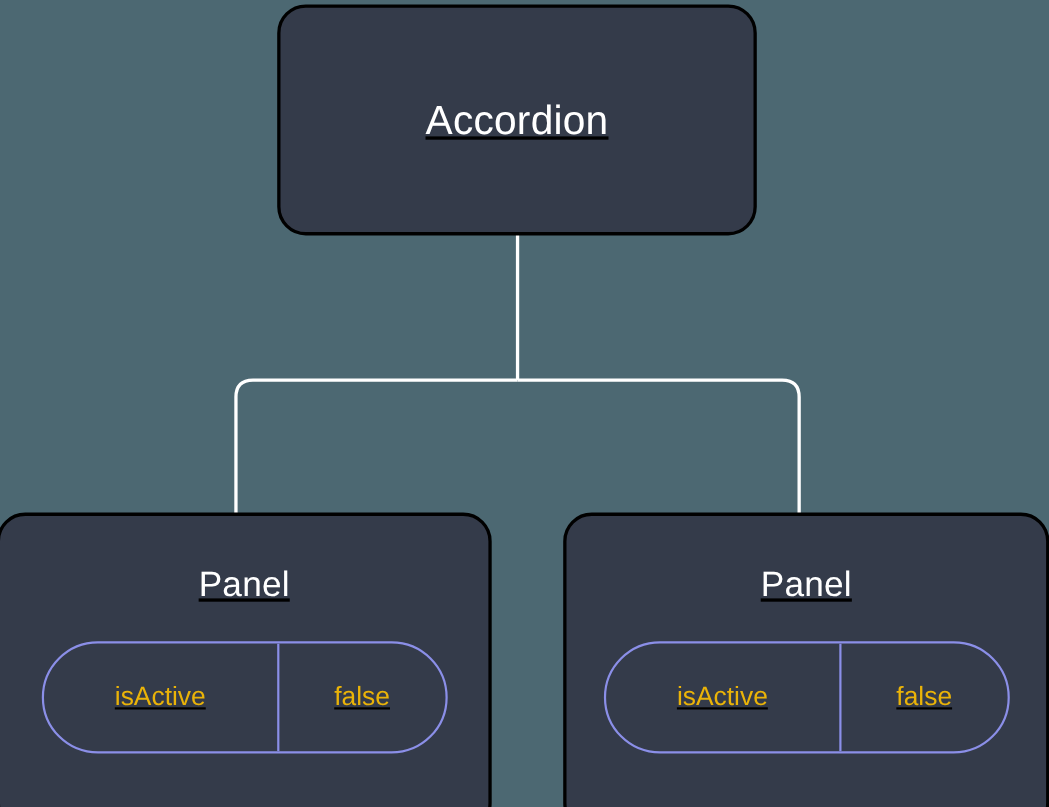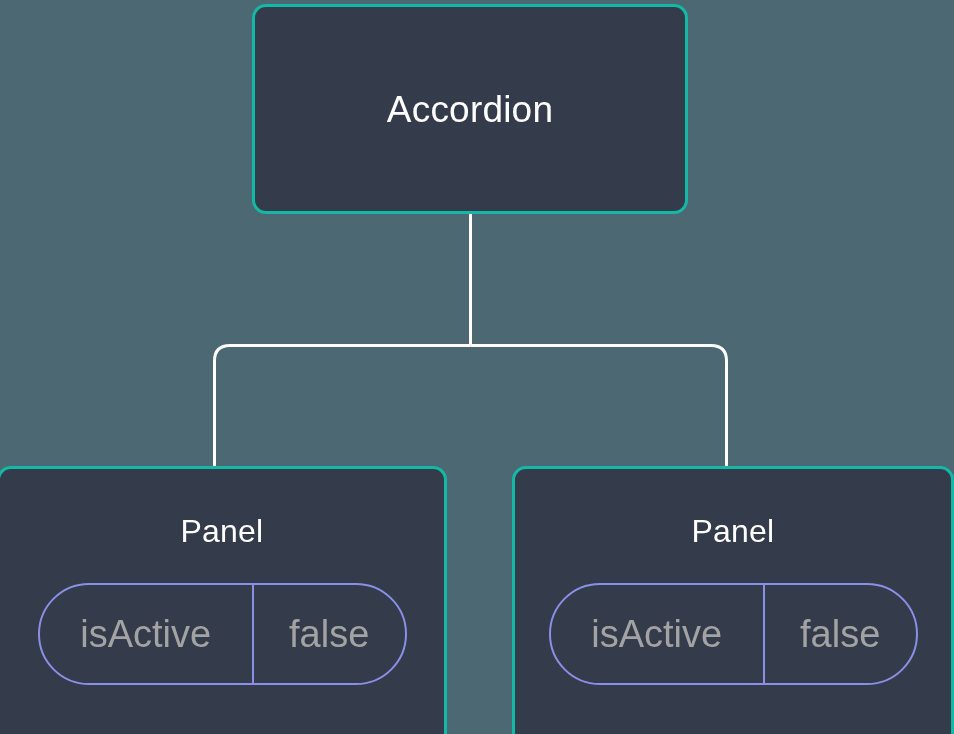--- a/index.html
+++ b/index.html
@@ -32,25 +32,26 @@
     height: 734px;
     z-index: 1;
     pointer-events: none;
   }
 
   
   .node {
     position: absolute;
     z-index: 2;
     background: #343b4a;
-    border: 3px solid #14b8a6;
-    border-radius: 14px;
+    border: 3px solid #000000;
+    border-radius: 26px;
     display: flex;
     flex-direction: column;
     align-items: center;
+    text-decoration: underline;
   }
 
   .node-root {
     left: 252px;
     top: 4px;
     width: 436px;
     height: 210px;
     justify-content: center;
   }
 
@@ -86,22 +87,22 @@
   }
 
   .node-leaf.left  .pill { width: 369px; }
   .node-leaf.right .pill { width: 369px; }
 
   .pill-key,
   .pill-value {
     display: flex;
     align-items: center;
     justify-content: center;
-    color: #a3a3a3;
-    font-size: 38px;
+    color: #eab308;
+    font-size: 24px;
     line-height: 1;
     white-space: nowrap;
   }
 
   .pill-key   { width: 58.2%; }
   .pill-value { width: 41.8%; border-left: 2px solid #8b8fe8; text-align: center; }
 </style>
 </head>
 <body>
 

